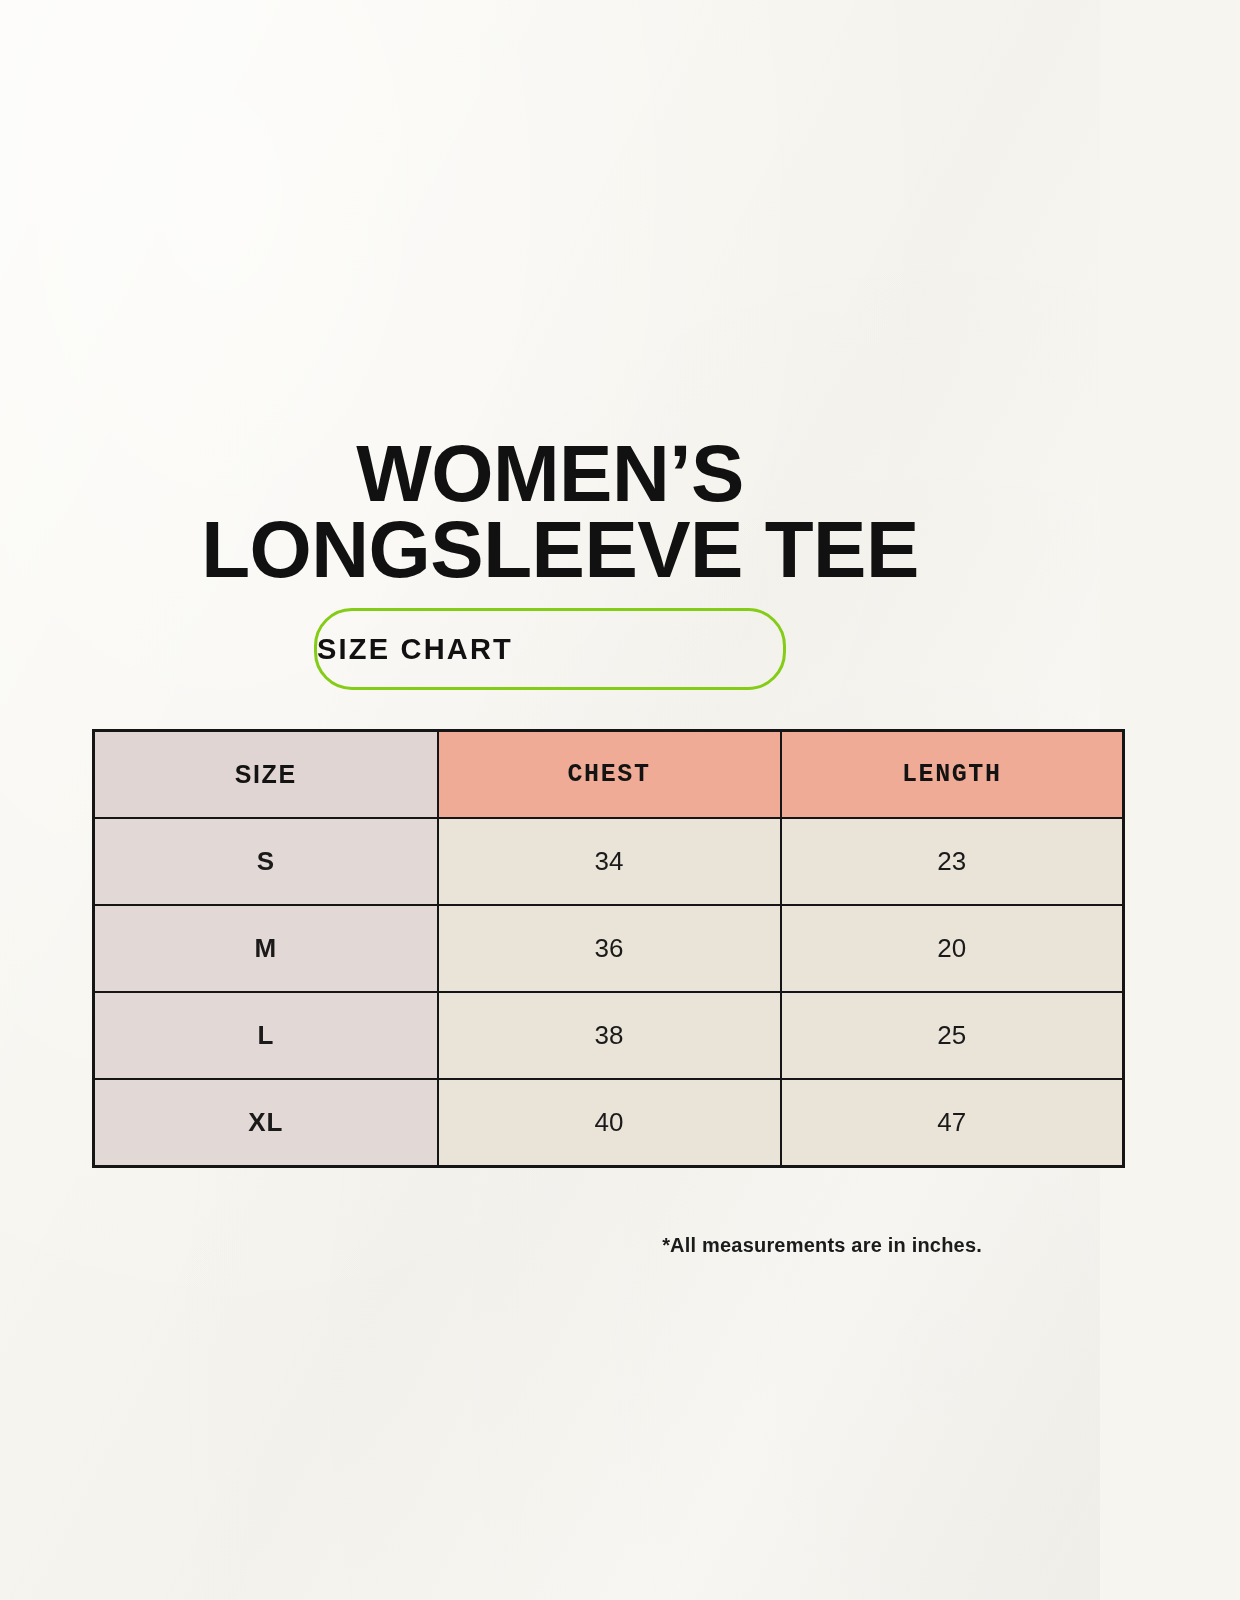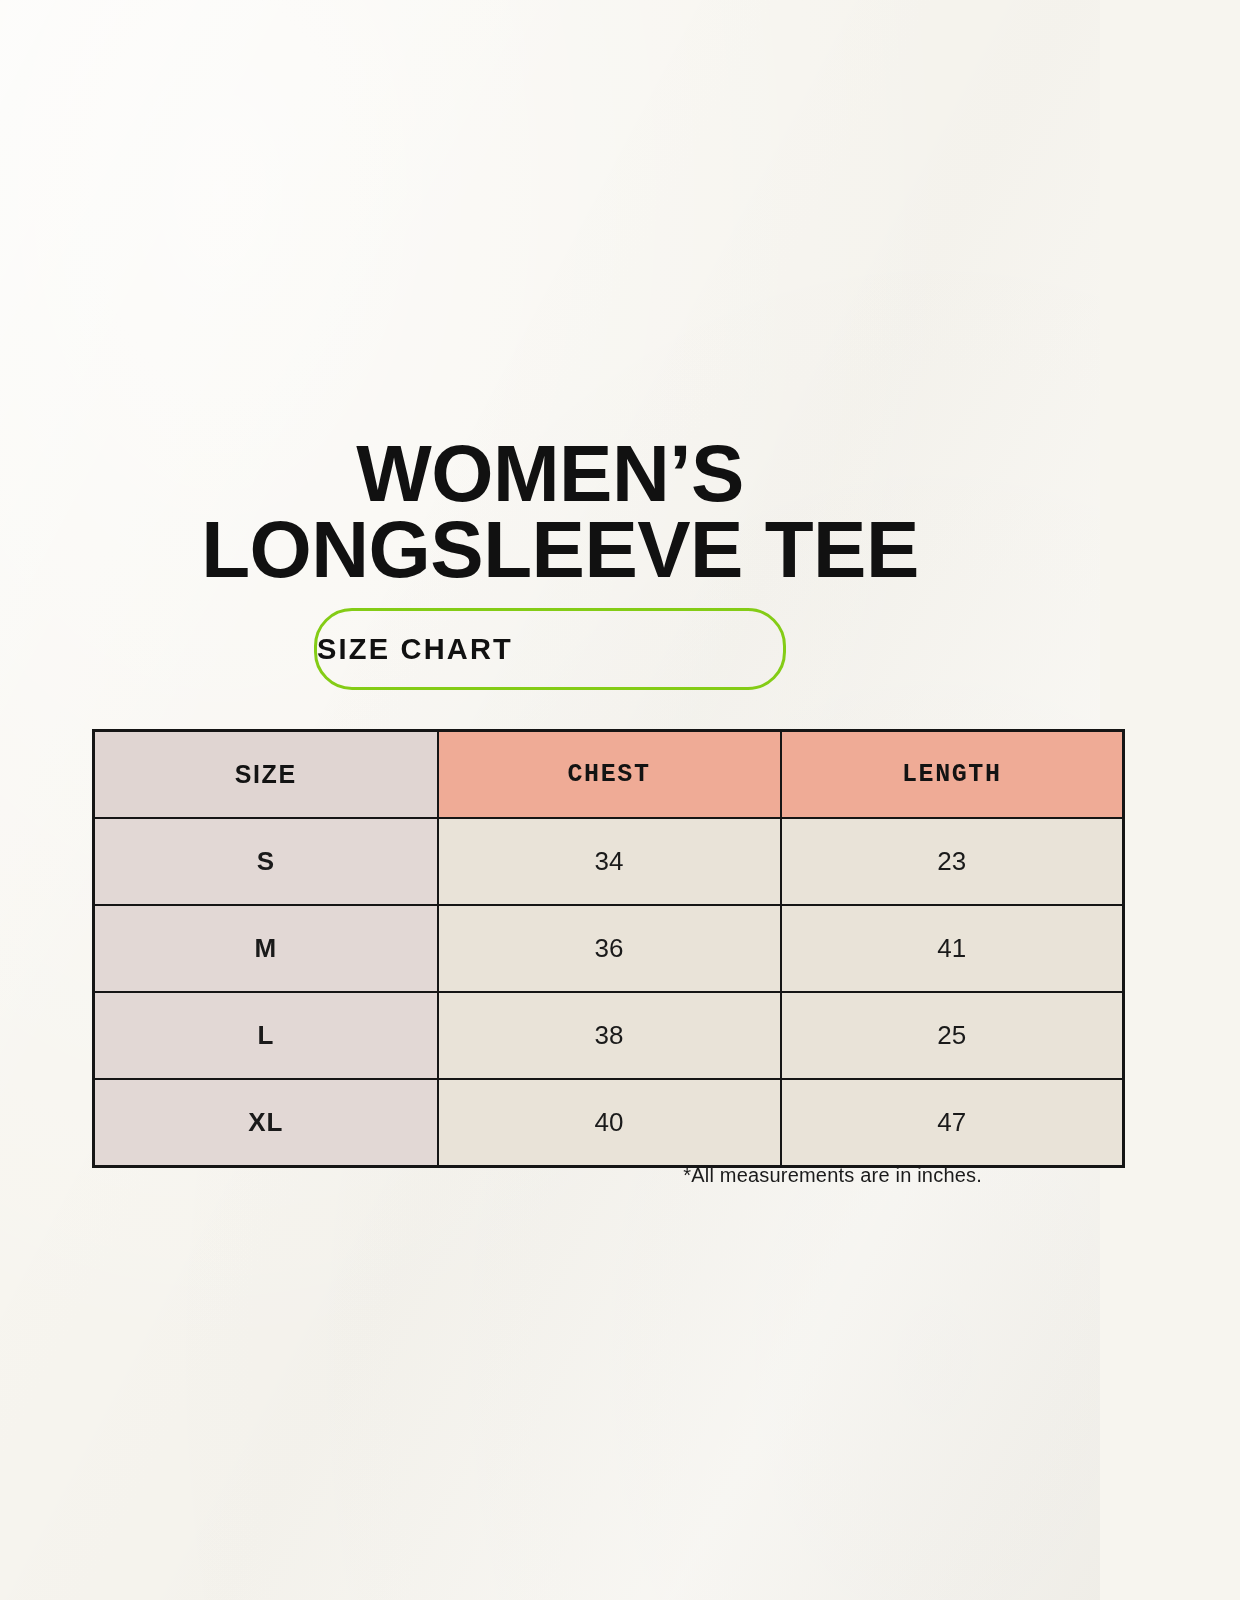--- a/index.html
+++ b/index.html
@@ -106,23 +106,23 @@
     letter-spacing: 0.8px;
   }
   td.cell-value {
     background: #e9e3d8;
     font-size: 26px;
     font-weight: 400;
   }
   .footnote {
     position: absolute;
     right: 118px;
-    top: 1164px;
+    top: 1234px;
     font-size: 20px;
-    font-weight: 400;
+    font-weight: 700;
     letter-spacing: 0.2px;
     color: #1b1b1b;
   }
 </style>
 </head>
 <body>
 
 <div class="page">
   <div class="paper-sheen"></div>
 
@@ -151,21 +151,21 @@
       </thead>
       <tbody>
         <tr>
           <td class="cell-size">S</td>
           <td class="cell-value">34</td>
           <td class="cell-value">23</td>
         </tr>
         <tr>
           <td class="cell-size">M</td>
           <td class="cell-value">36</td>
-          <td class="cell-value">41</td>
+          <td class="cell-value">20</td>
         </tr>
         <tr>
           <td class="cell-size">L</td>
           <td class="cell-value">38</td>
           <td class="cell-value">25</td>
         </tr>
         <tr>
           <td class="cell-size">XL</td>
           <td class="cell-value">40</td>
           <td class="cell-value">47</td>

